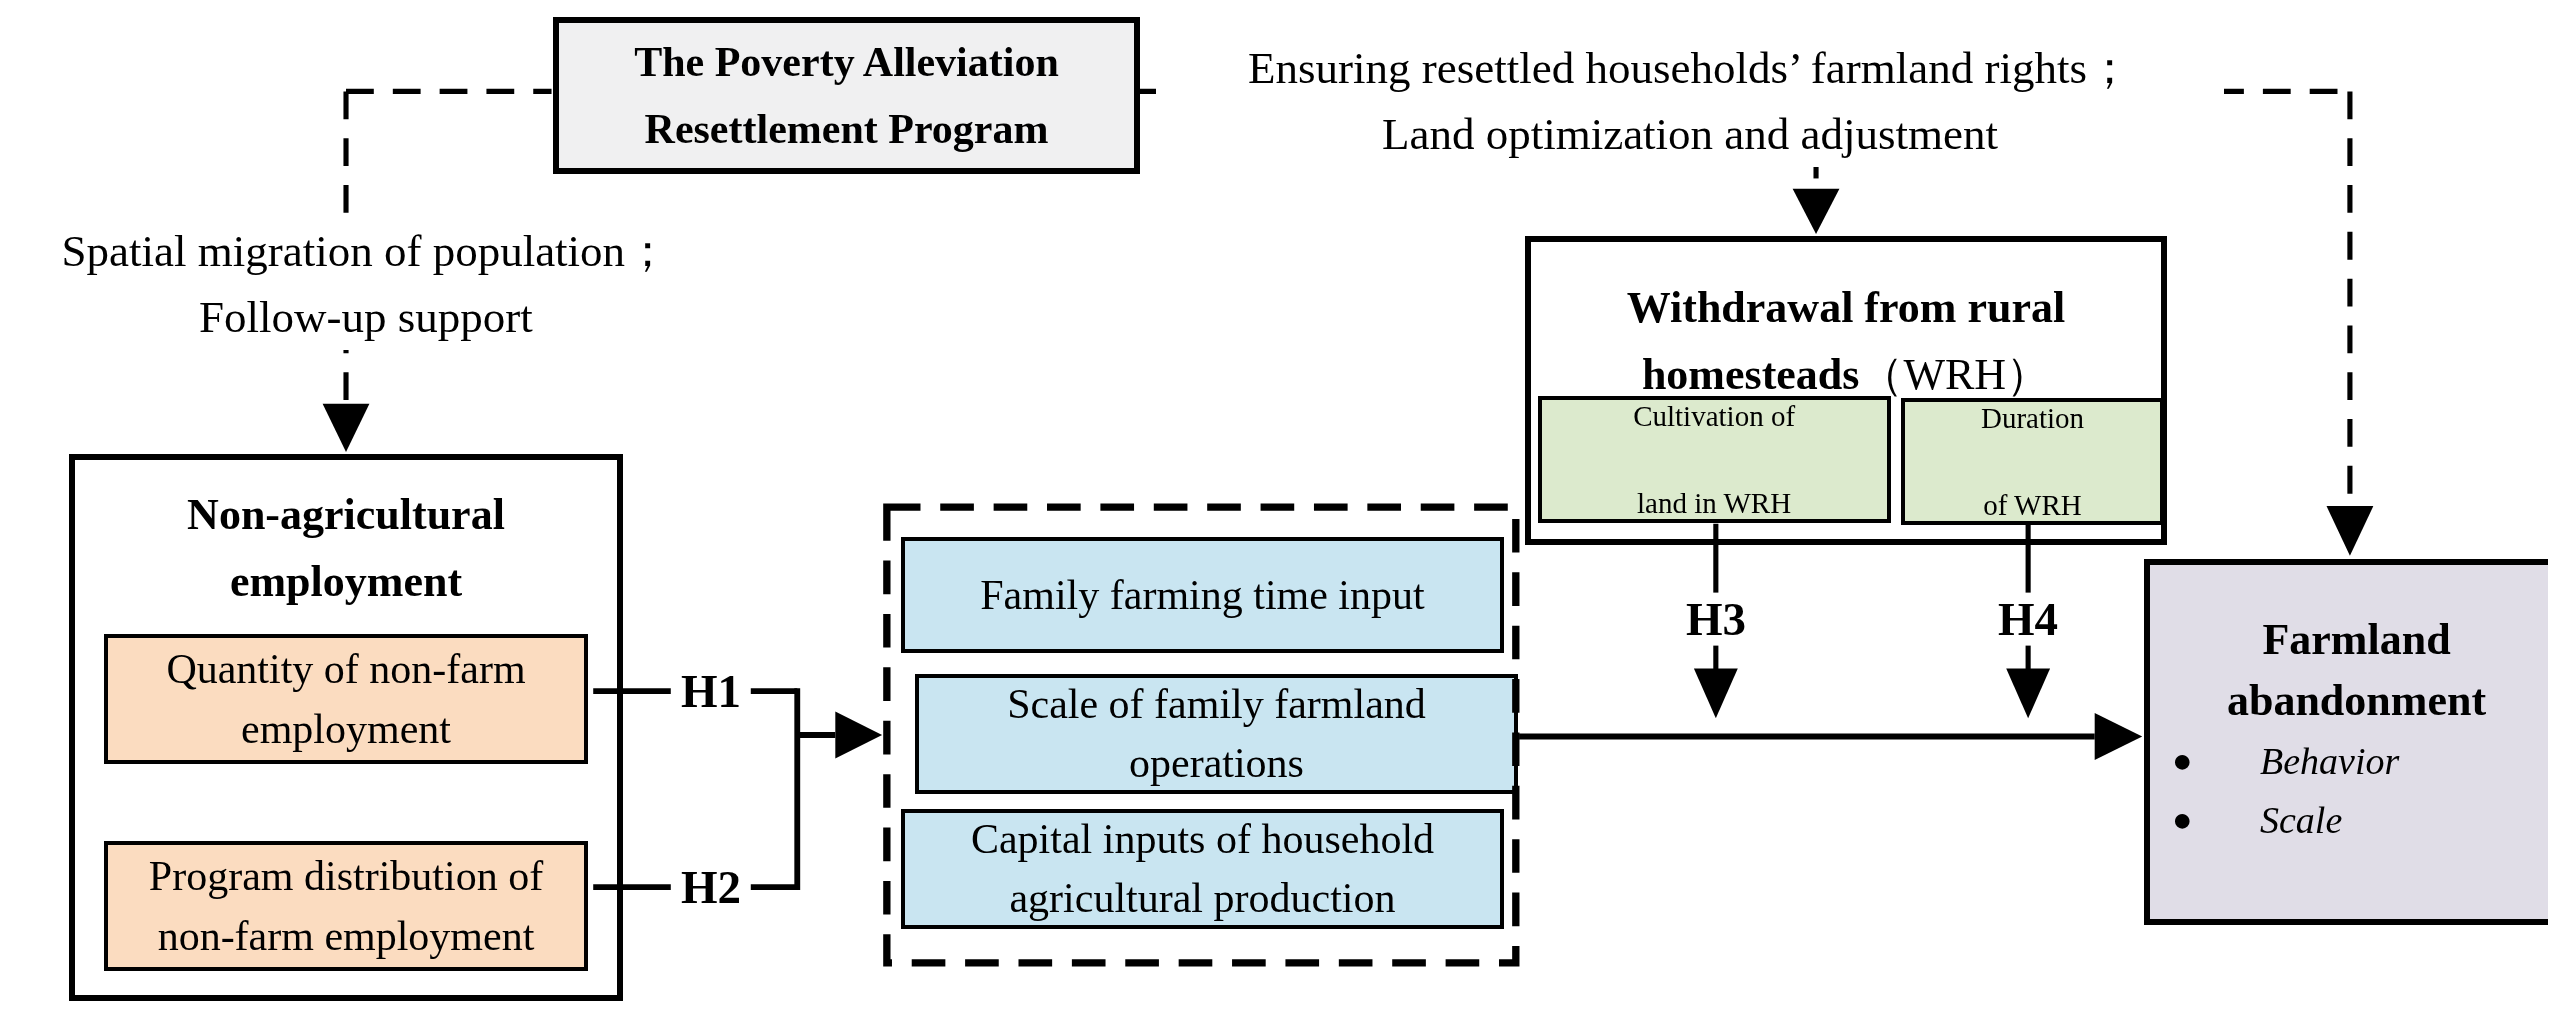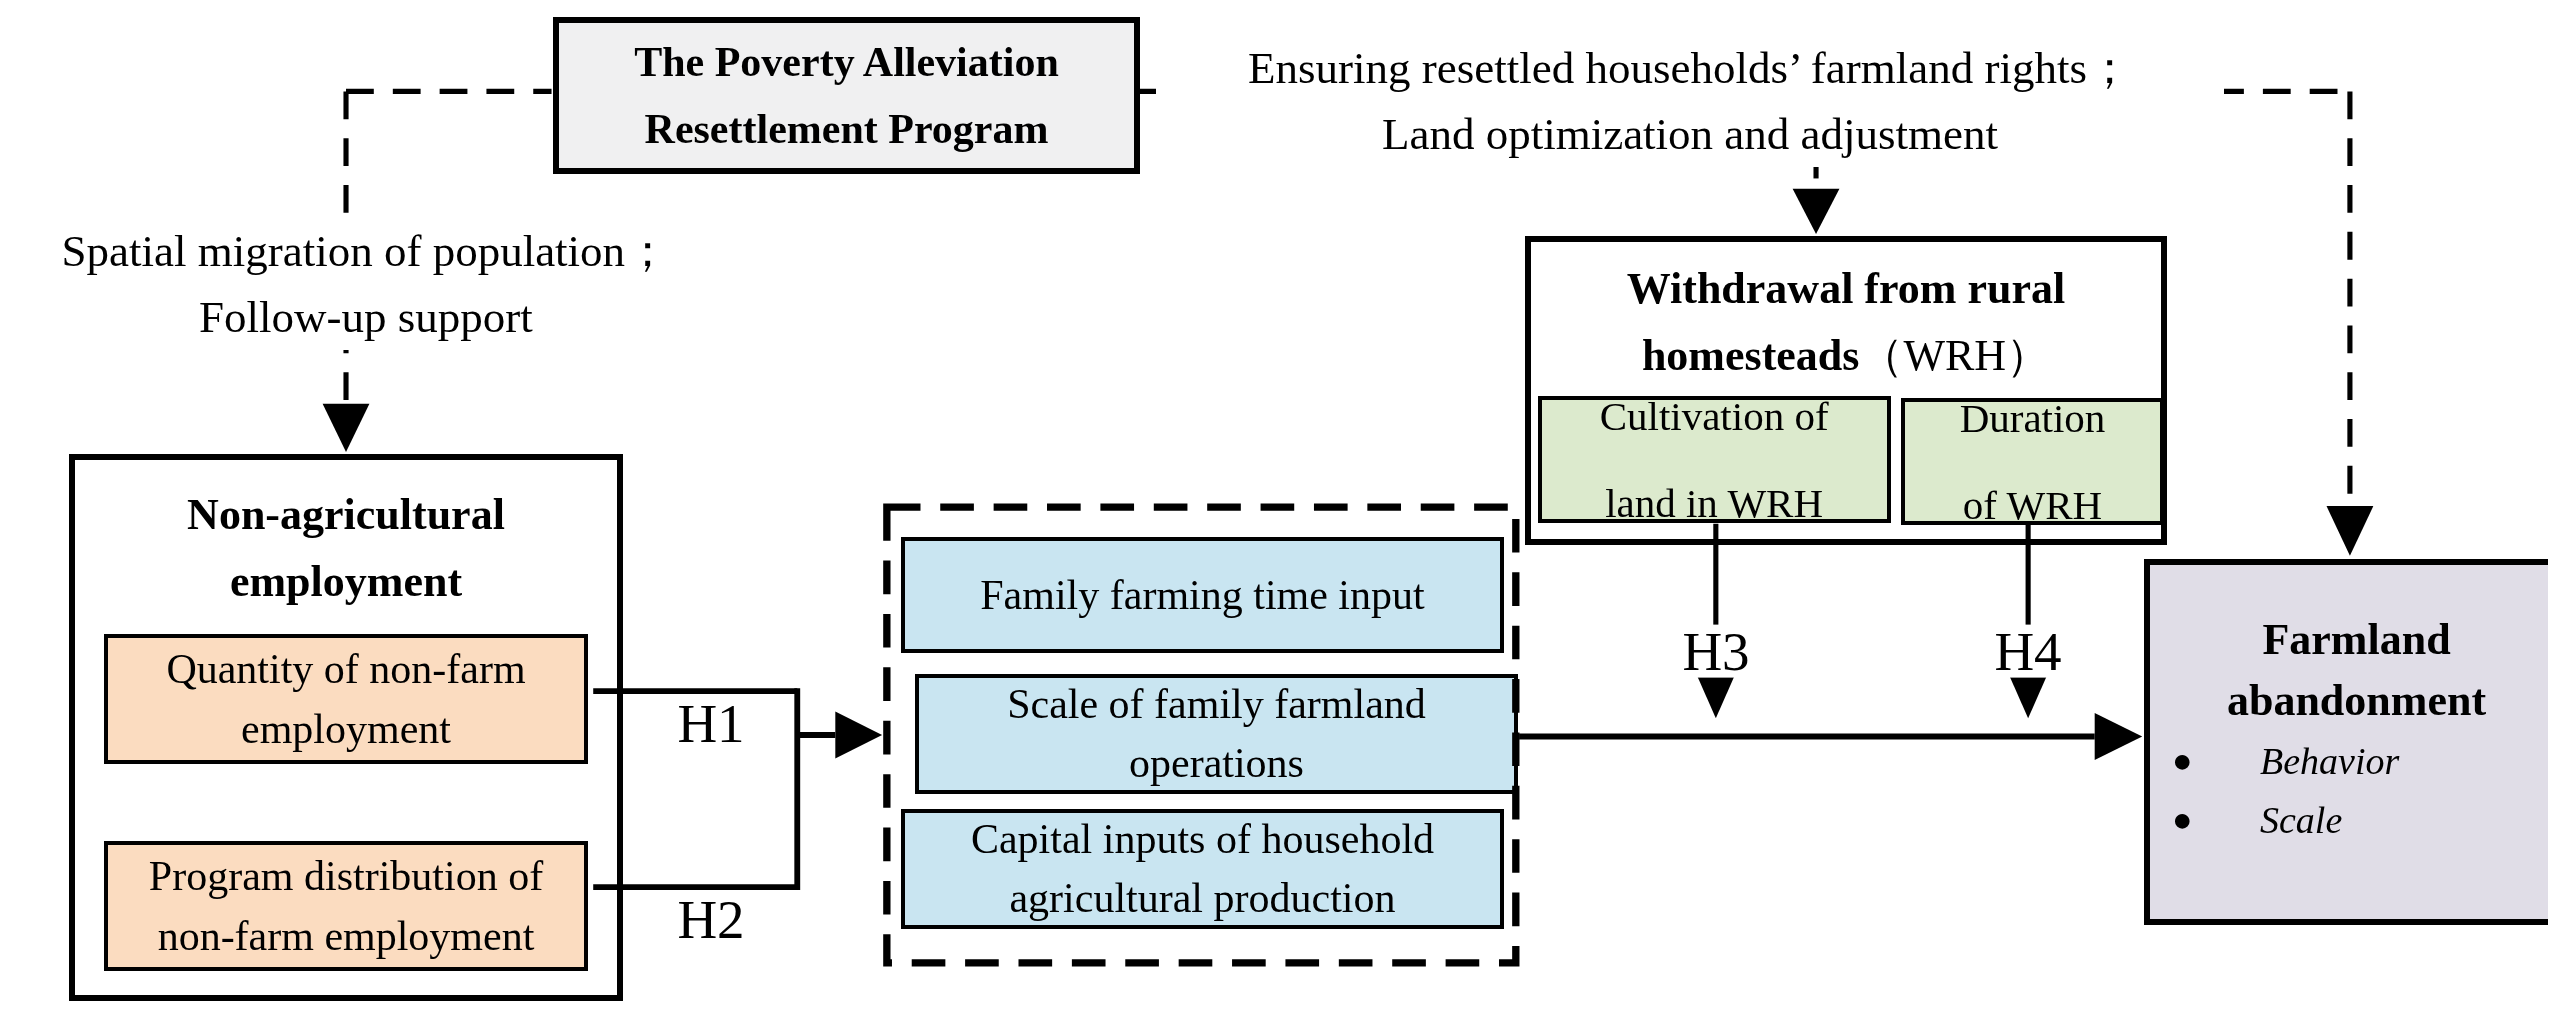--- a/index.html
+++ b/index.html
@@ -14,42 +14,42 @@
   .box{position:absolute; border:6.6px solid var(--line-color); box-sizing:border-box; z-index:1;}
   .innerbox{position:absolute; border:4.4px solid var(--line-color); box-sizing:border-box;
             display:flex; flex-direction:column; align-items:center; justify-content:center;
             text-align:center; z-index:2;}
   .title{font-weight:bold; text-align:center;}
   svg#connectors{position:absolute; left:0; top:0; z-index:5; pointer-events:none;}
   svg#connectors .ln{stroke:var(--line-color); fill:none;}
   svg#connectors .hd{fill:var(--line-color); stroke:none;}
   .annotation{position:absolute; z-index:10; background:var(--bg); text-align:center;
               font-size:45px; line-height:66px;}
-  .hlabel{position:absolute; z-index:10; background:var(--bg); font-weight:normal;
-          font-size:55px; line-height:47px; padding:2.9px 10.2px;
-          transform:translate(-50%,-50%); white-space:nowrap;margin-top:32px;}
+  .hlabel{position:absolute; z-index:10; background:var(--bg); font-weight:bold;
+          font-size:47px; line-height:47px; padding:2.9px 10.2px;
+          transform:translate(-50%,-50%); white-space:nowrap;}
   
   #program{left:553px; top:17px; width:587px; height:157px; background:var(--gray-fill);
            display:flex; flex-direction:column; justify-content:center;}
   #program .title{font-size:42px; line-height:67px;}
   
   #nonag{left:69px; top:454px; width:554px; height:547px; background:var(--bg);padding-left:33px;}
   #nonag .title{position:absolute; left:0; top:20.5px; width:100%; font-size:44px; line-height:67px;}
   .orange{left:29px; width:484px; height:130px; background:var(--orange-fill);
           font-size:42px; line-height:60px;}
   #orange1{top:174px;} #orange2{top:381px;}
   
   #mediators{left:884px; top:504px; width:636px; height:462px; position:absolute; z-index:1;}
   .blue{left:17px; width:603px; background:var(--blue-fill); font-size:42px; line-height:59px;}
   #blue1{top:33px; height:116px;} #blue2{top:170px; height:120px;margin-left:14px;} #blue3{top:305px; height:120px;}
   
   #wrh{left:1525px; top:236px; width:642px; height:309px; background:var(--bg);}
-  #wrh .title{position:absolute; left:0; top:13px; width:100%; font-size:44px; line-height:67px;}
+  #wrh .title{position:absolute; left:0; top:32px; width:100%; font-size:44px; line-height:67px;}
   #wrh .title .normalweight{font-weight:normal;}
-  .green{background:var(--green-fill); font-size:41px; line-height:59px;gap:28px;}
+  .green{background:var(--green-fill); font-size:29px; line-height:59px;gap:28px;}
   #green1{left:6.6px; top:154px; width:353px; height:127px;}
   #green2{left:370px; top:156px; width:263px; height:127px;}
   
   #farmland{left:2144px; top:559px; width:425px; height:366px; background:var(--lavender-fill);}
   #farmland .title{margin-top:44px; font-size:44px; line-height:61px;}
   .bullet-row{display:flex; align-items:center; height:59px; margin-left:22px;}
   .bullet-row:first-of-type{margin-top:23.4px;}
   .bullet-glyph{font-size:34px; width:44px; flex:0 0 44px; text-align:left;}
   .bullet-text{font-size:38px; margin-left:44px; white-space:nowrap;font-style:italic;}
   

